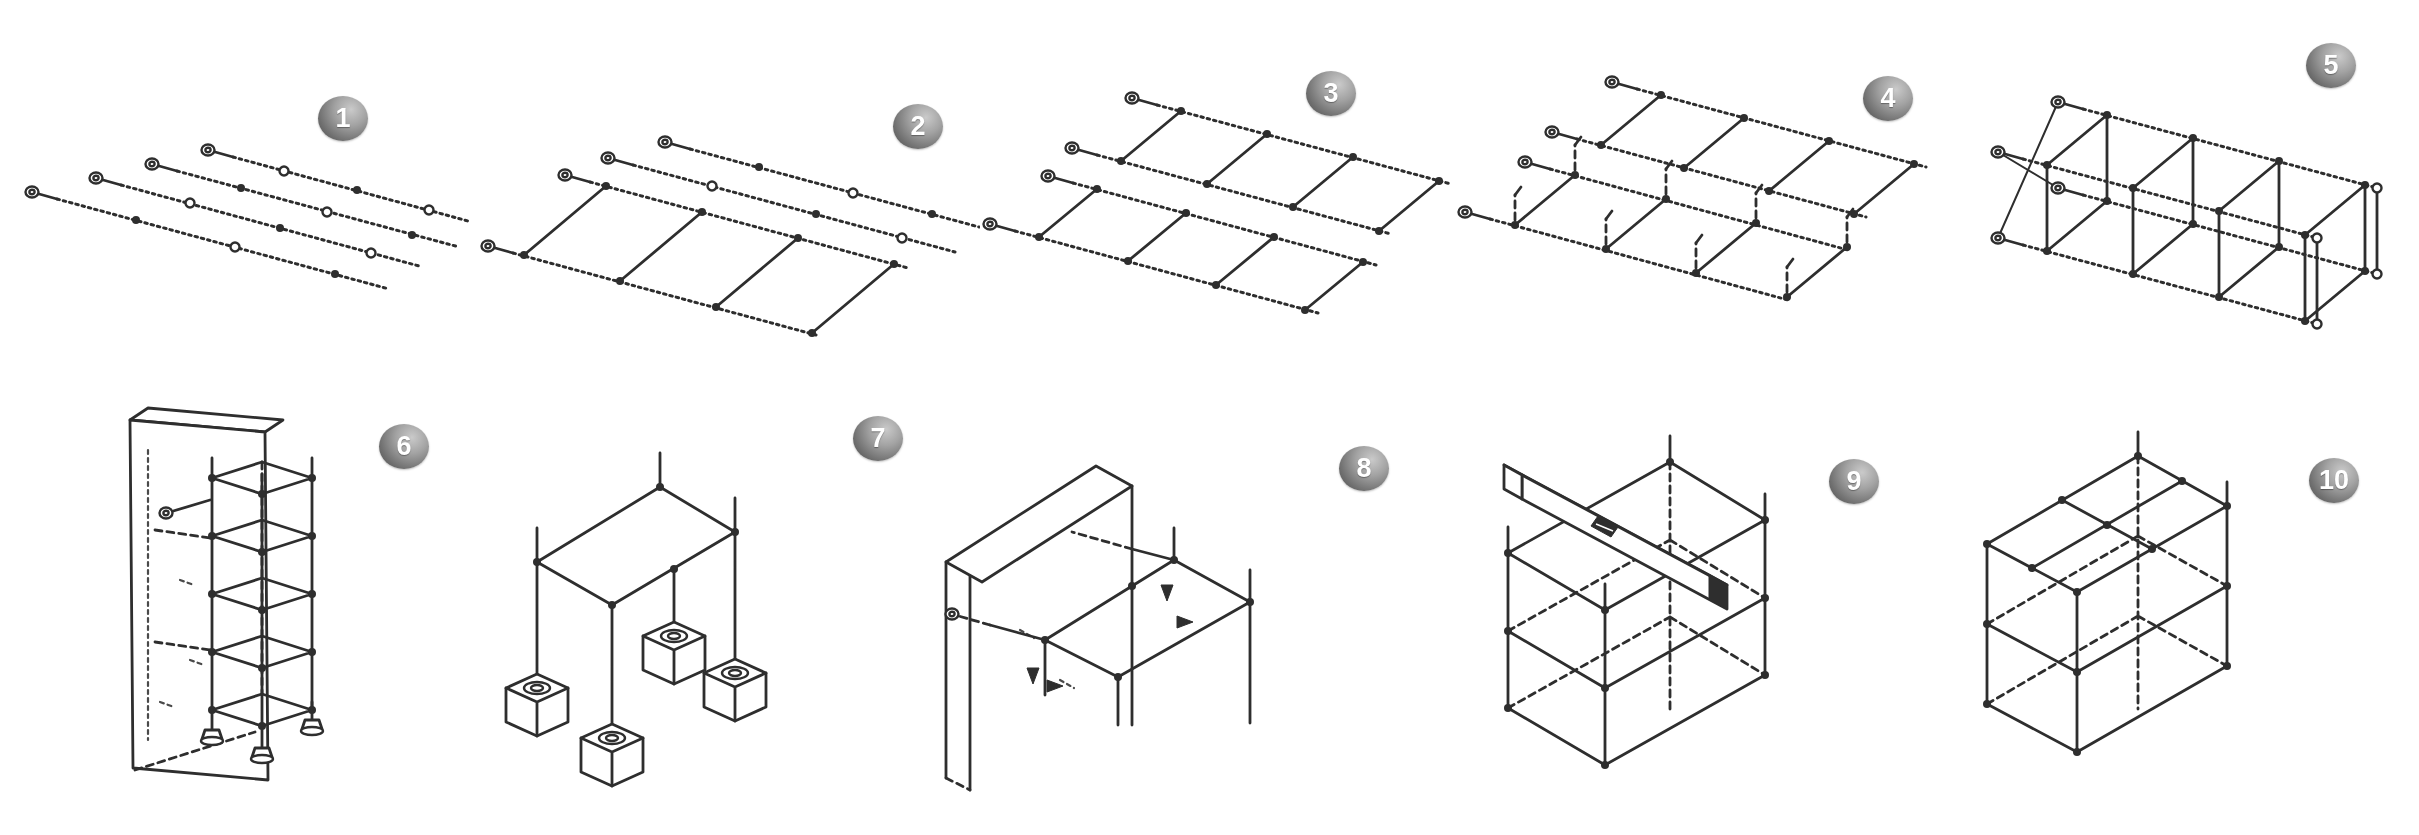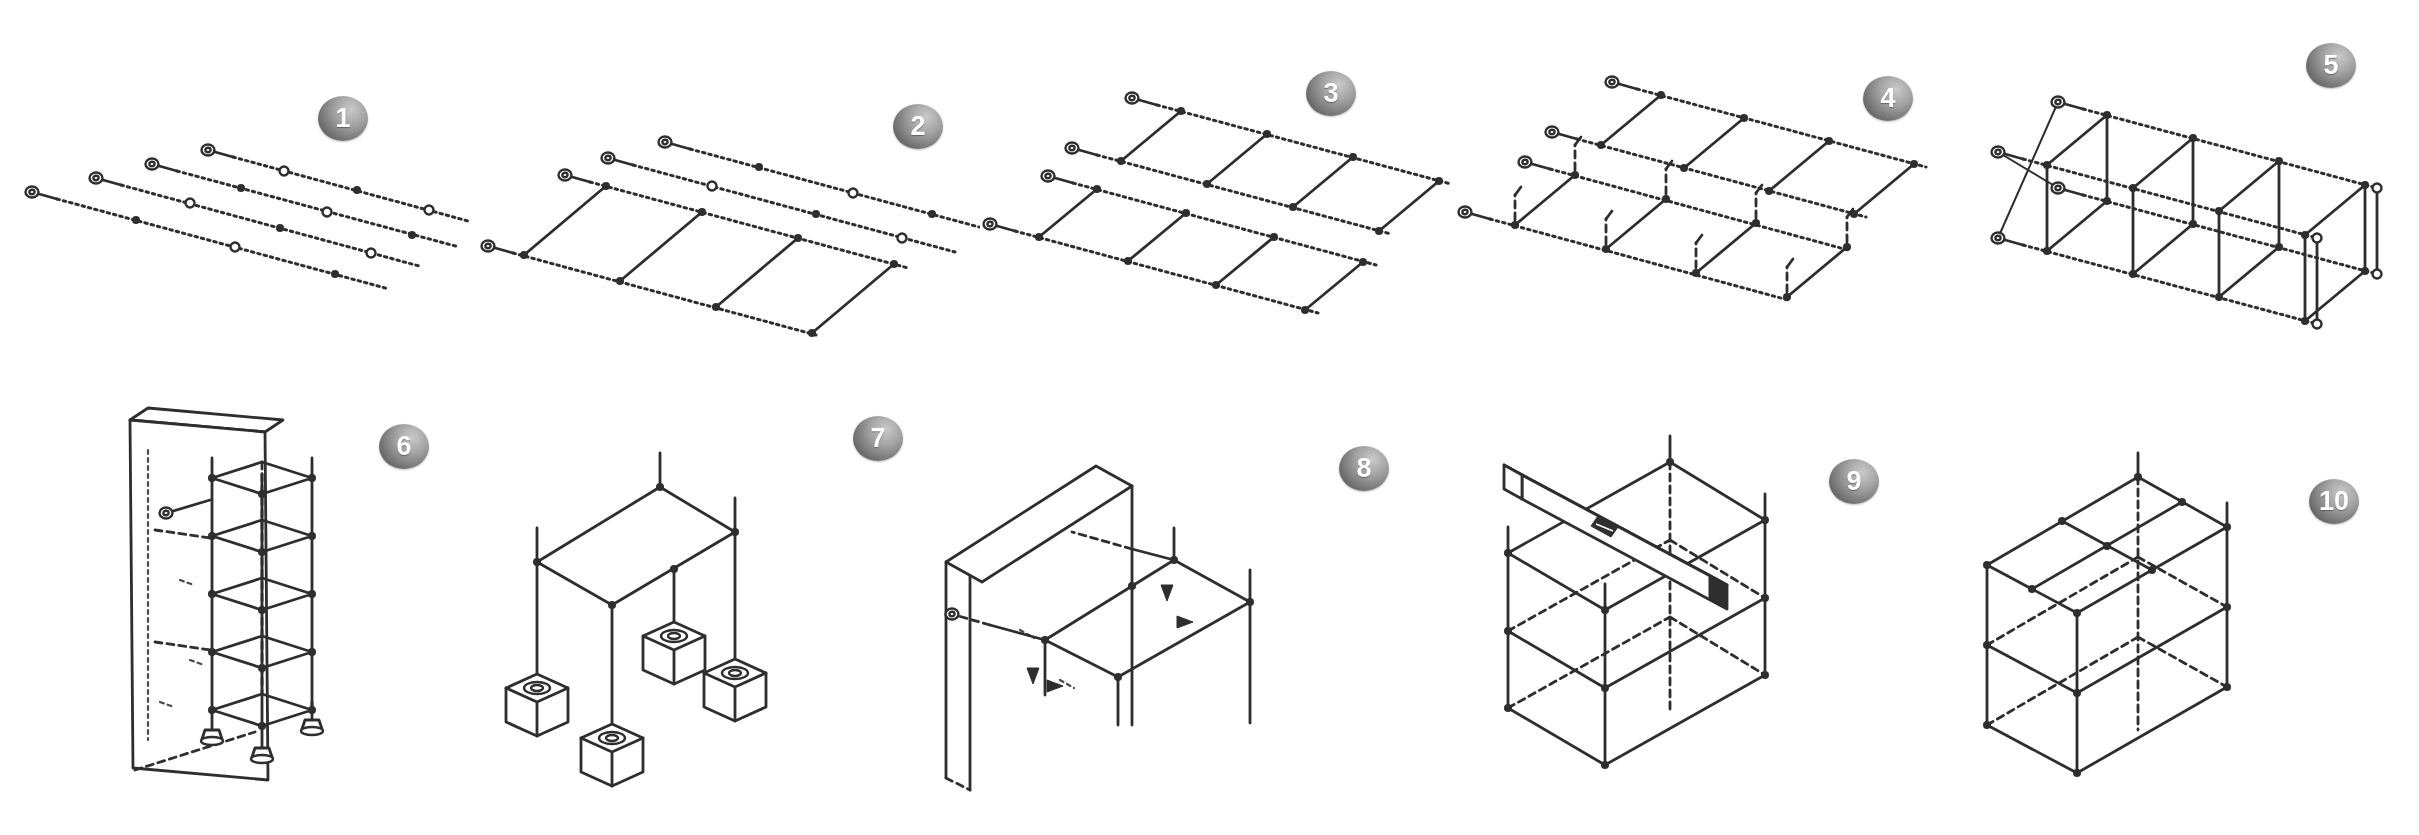--- a/index.html
+++ b/index.html
@@ -366,21 +366,21 @@
         <path class="fd" d="M279,195 L297,205 L297,229 L279,219 Z"></path>
         <path class="fd" d="M168,136 L188,147 L181,157 L161,146 Z"></path>
         <path d="M166,144 L183,151" style="stroke:#ffffff;stroke-width:1.6;fill:none"></path>
       </g>
     </svg>
     <div class="badge" style="left:399px;top:79px">
         <span>9</span>
       </div>
   </figure>
 
-  <figure class="panel" style="left:1930px;top:380px;width:489px;height:455px">
+  <figure class="panel" style="left:1930px;top:359px;width:489px;height:455px">
     <svg viewBox="0 0 489 455" width="489" height="455">
       <path class="ln d2" d="M208,97 L208,350 M57,265 L208,177 M208,177 L297,227 M57,345 L208,257 M208,257 L297,307"></path>
       <path class="ln" d="M57,185 L57,345 M147,233 L147,393 M297,147 L297,307"></path>
       <path class="ln" d="M208,97 L297,147 L147,233 L57,185 Z"></path>
       <path class="ln" d="M132,141 L222,190 M252,122 L102,209"></path>
       <path class="ln" d="M57,265 L147,313 L297,227"></path>
       <path class="ln" d="M57,345 L147,393 L297,307"></path>
       <path class="ln" d="M208,97 L208,73 M297,147 L297,123"></path>
       <use href="#kf" x="208" y="97"></use>
         <use href="#kf" x="297" y="147"></use>

